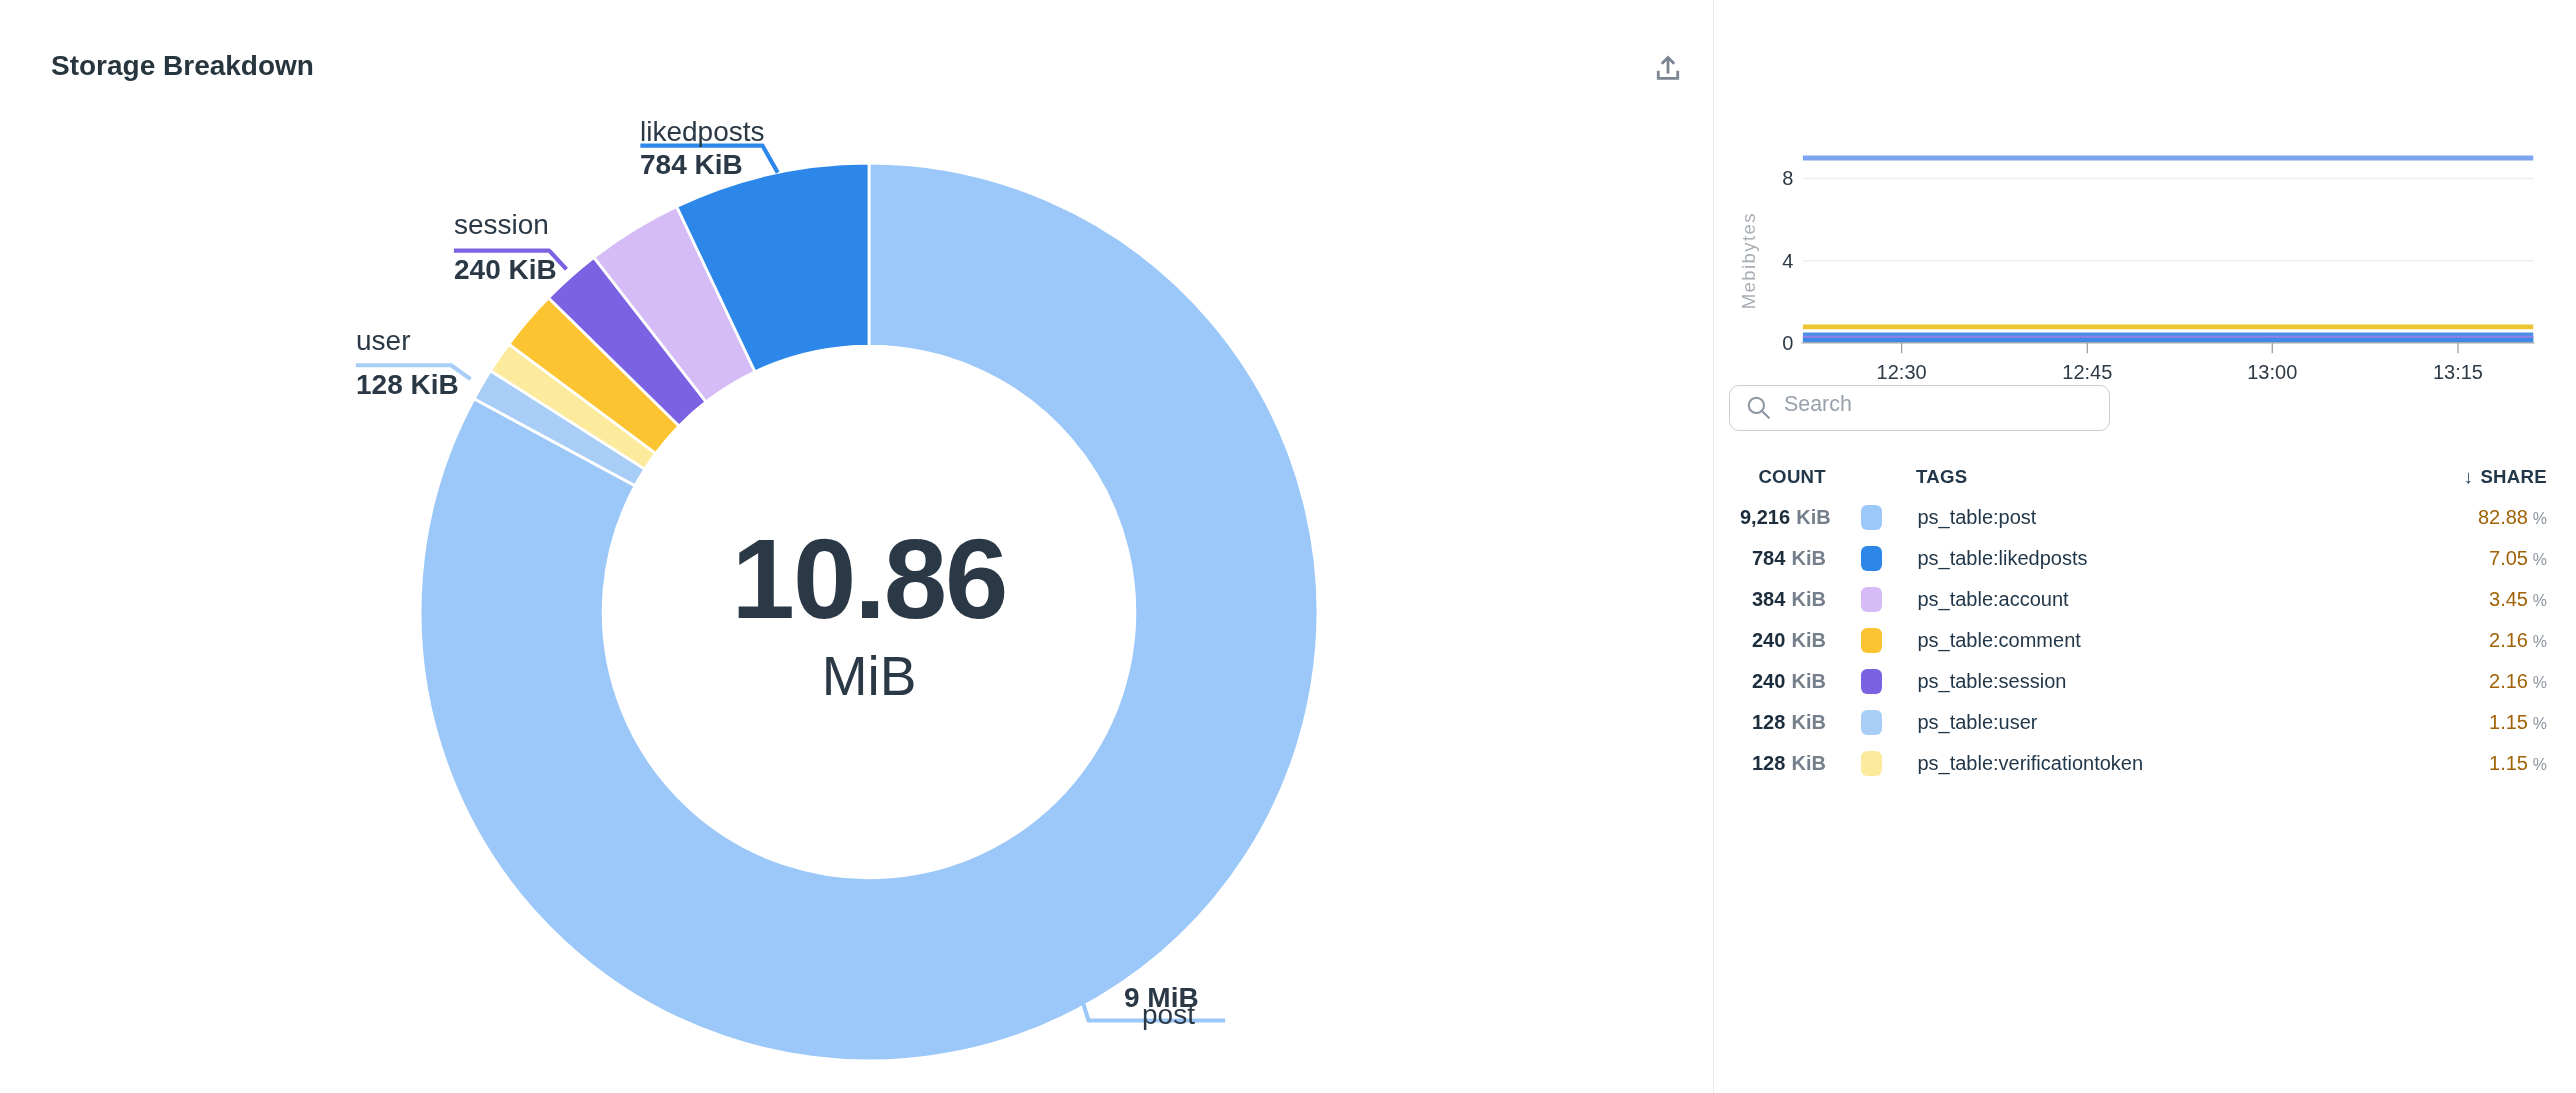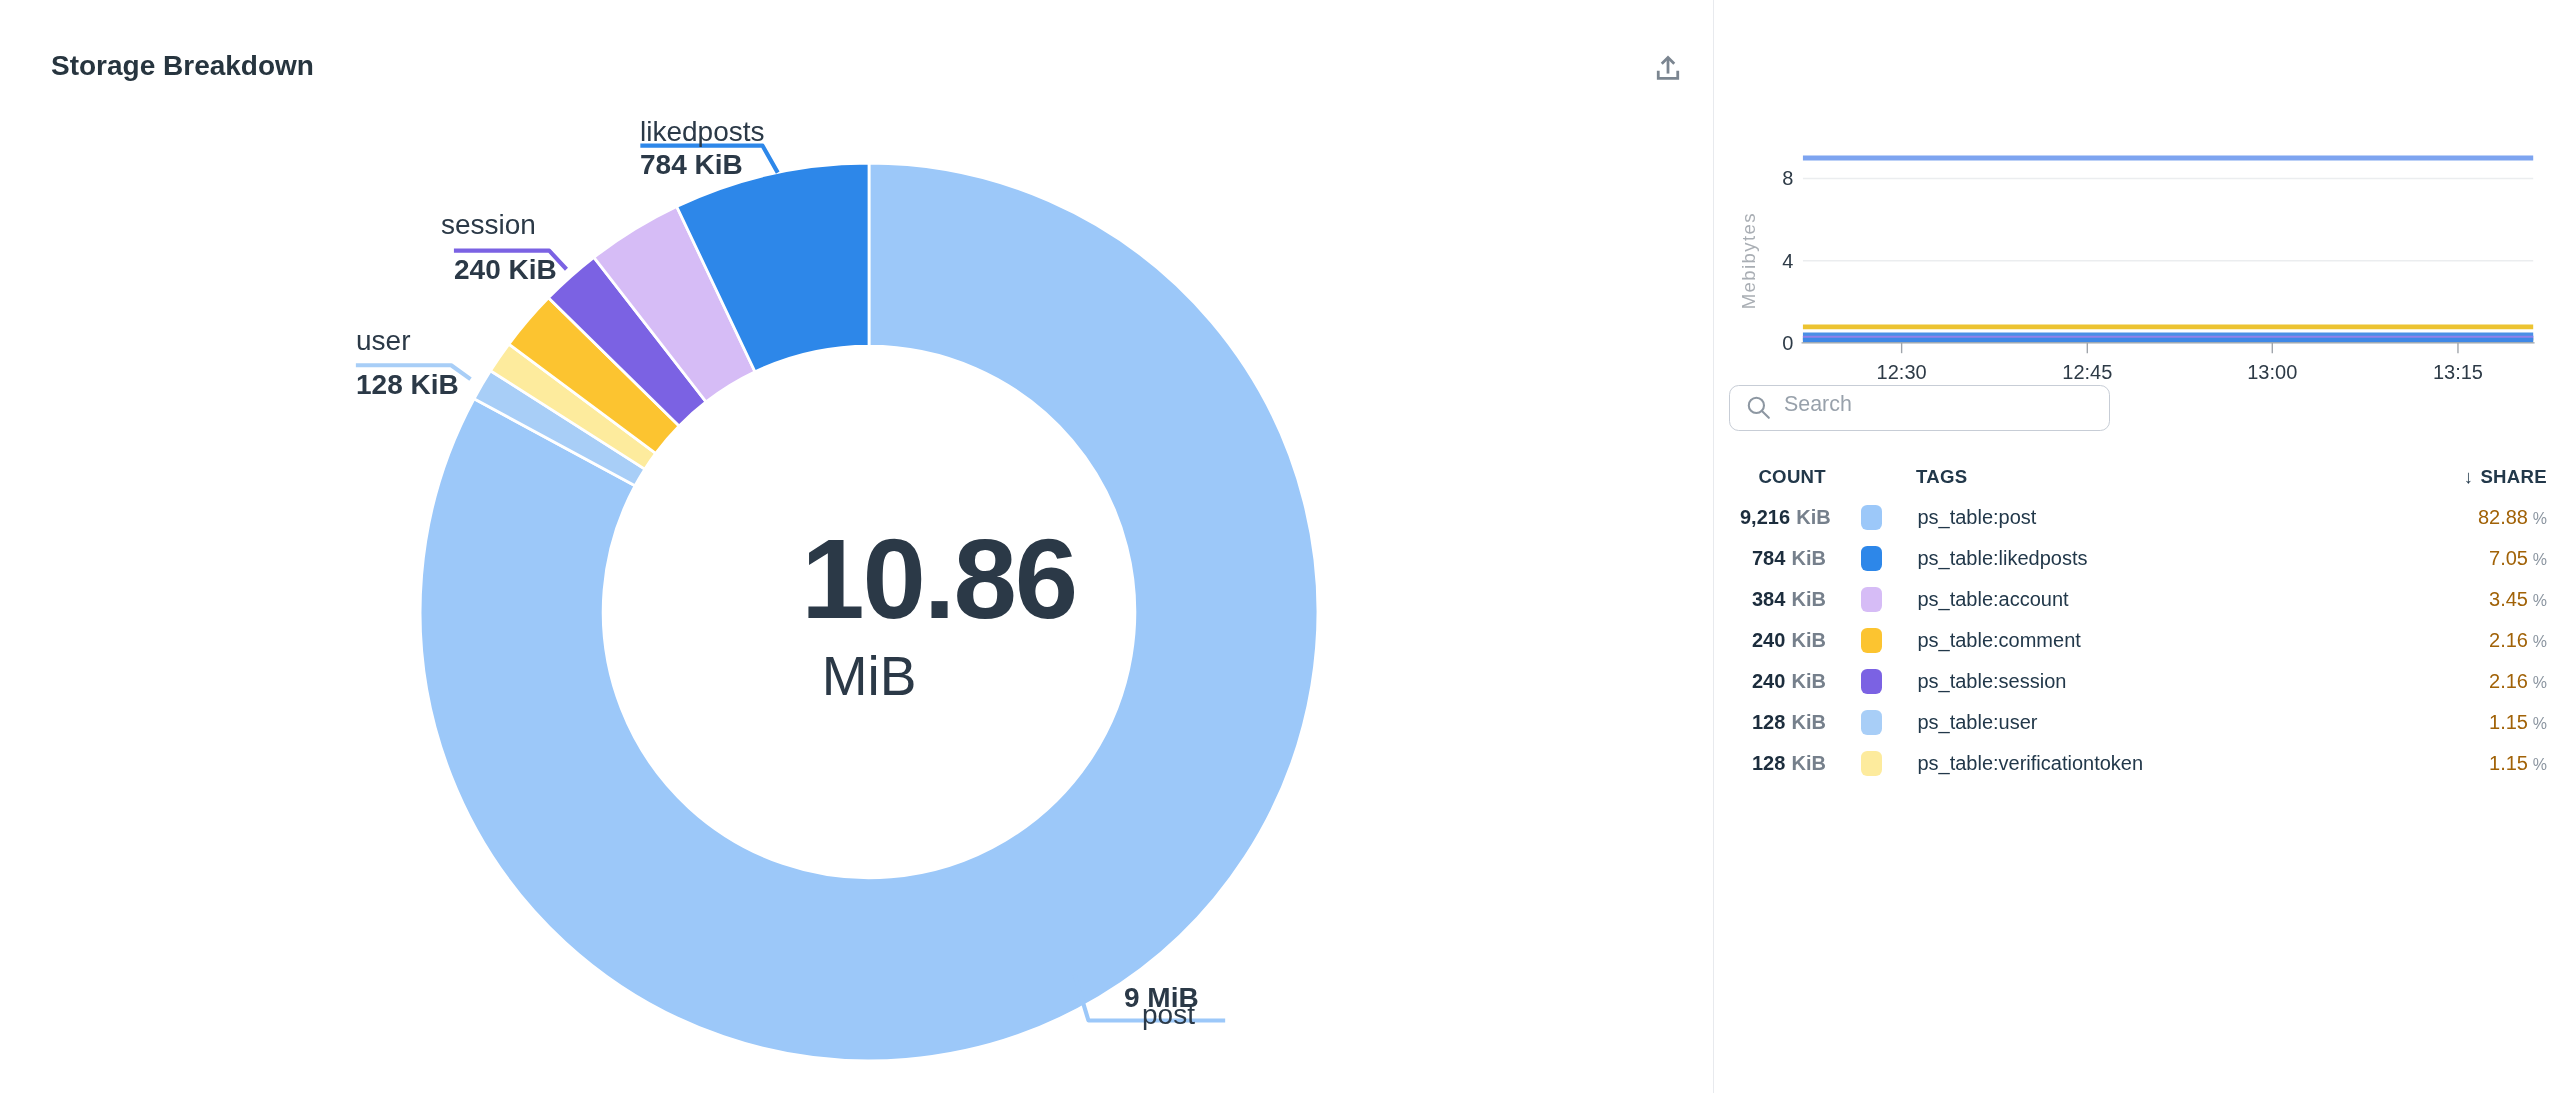--- a/index.html
+++ b/index.html
@@ -14,28 +14,28 @@
 
   
   #page-title { left:51px; top:50px; font-size:28px; font-weight:700; color:#27353f; }
   .export-btn { width:39px; height:39px; display:flex; align-items:center; justify-content:center;
                 cursor:pointer; border-radius:4.1px; }
   #export-left  { left:1648px; top:48px; }
 
   
   #donut-svg { left:416px; top:159px; }
   #donut-center { left:662px; top:522px; width:414px; text-align:center; }
-  #donut-center .val { font-size:114px; font-weight:700; line-height:1.0; color:#2b3947; letter-spacing:-2.1px;text-align:right; }
+  #donut-center .val { font-size:114px; font-weight:700; line-height:1.0; color:#2b3947; letter-spacing:-2.1px; }
   #donut-center .unit { font-size:55px; font-weight:400; line-height:1.15; color:#2b3947; margin-top:9px; }
 
   .co-name  { font-size:28px; font-weight:400; color:#2b3947; white-space:nowrap; }
   .co-value { font-size:28px; font-weight:700; color:#2b3947; white-space:nowrap; }
   #co0-name { left:640px;  top:116px; }
   #co0-val  { left:640px;  top:149px; }
-  #co1-name { left:441px;  top:209px; }
+  #co1-name { left:454px;  top:209px; }
   #co1-val  { left:454px;  top:254px; }
   #co2-name { left:356px;  top:325px; }
   #co2-val  { left:356px;  top:369px; }
   #co3-val  { left:1124px; top:982px; }
   #co3-name { left:1142px; top:999px; }
   #leader-overlay { left:0; top:0; pointer-events:none; }
 
   
   #ts-svg { left:1727px; top:97px; }
   .tick-label { font-size:29px; fill:#2e3b47; }

